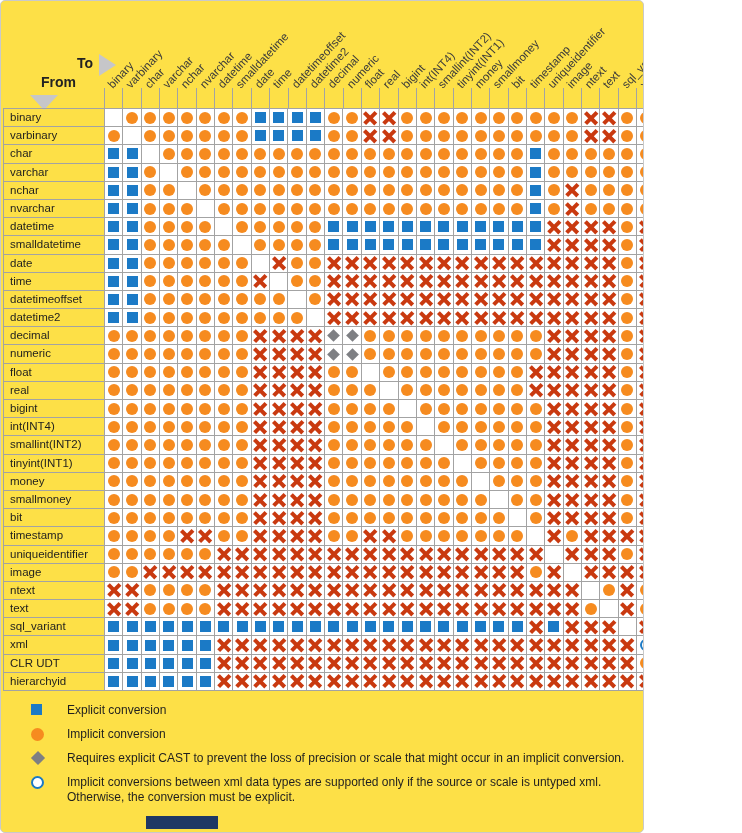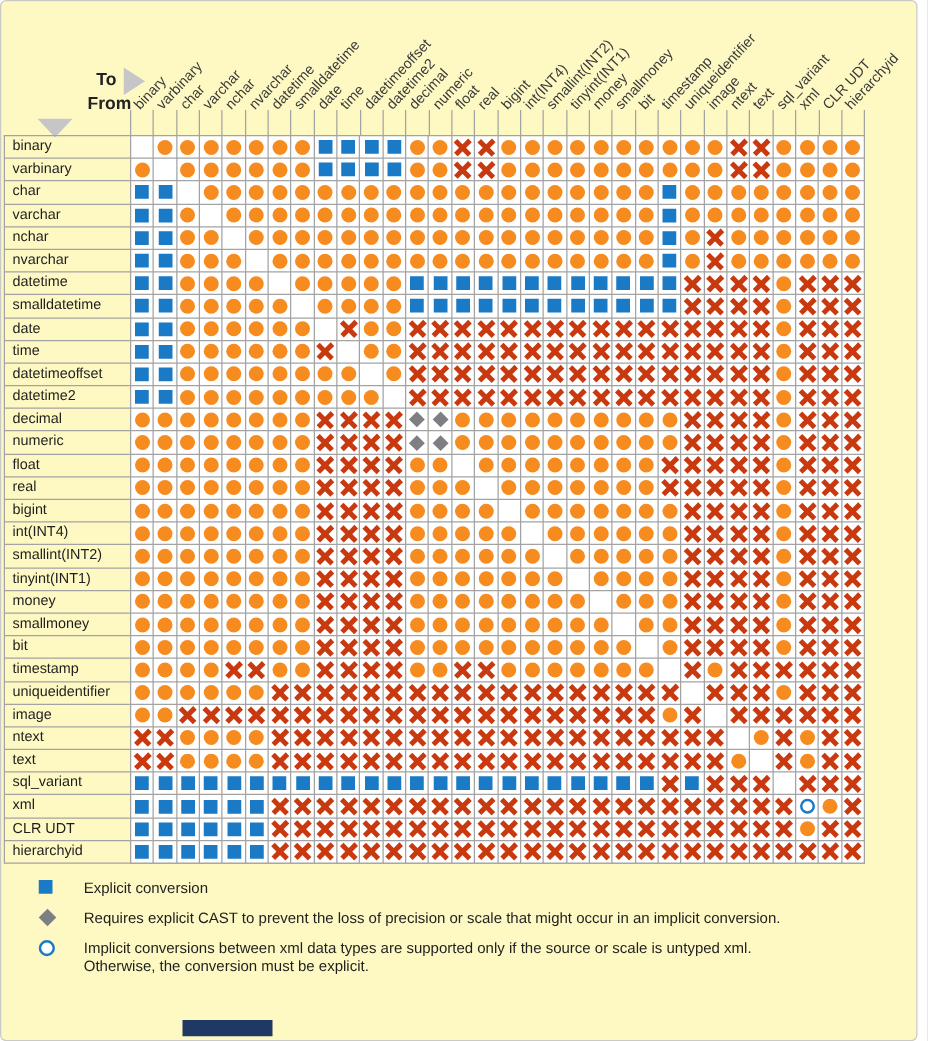--- a/index.html
+++ b/index.html
@@ -5,27 +5,27 @@
   :root{
     --blue:#1b7ac6;
     --orange:#f68b1f;
     --red:#c9390f;
     --gray:#7e7f83;
     --line:#a3a3a3;
     --ink:#1e1e1e;
   }
   html,body{margin:0;padding:0;background:#fff;}
   .screen{
-    position:relative;width:734px;height:833px;background:#fef9c3;
+    position:relative;width:644px;height:833px;background:#fde047;
     border:1px solid #c9c9c9;border-radius:5px;box-sizing:border-box;overflow:hidden;
     font-family:"Liberation Sans",sans-serif;color:var(--ink);
   }
   .corner-label{position:absolute;font-weight:bold;font-size:14px;color:#222;}
   .to-label{left:76px;top:54px;}
-  .from-label{left:33px;top:73px;padding-left:36px;}
+  .from-label{left:4px;top:73px;padding-left:36px;}
   .arrow-right{
     position:absolute;left:98px;top:53px;width:0;height:0;
     border-left:17px solid #c6c6c9;border-top:11px solid transparent;border-bottom:11px solid transparent;
   }
   .arrow-down{
     position:absolute;left:29px;top:94px;width:0;height:0;
     border-top:15px solid #c6c6c9;border-left:14px solid transparent;border-right:14px solid transparent;
   }
   .col-headers{position:absolute;left:0;top:0;width:742px;height:107px;}
   .col-tick{position:absolute;top:87px;width:1px;height:20px;background:var(--line);}
@@ -3201,20 +3201,26 @@
 
   <div class="legend">
     <div class="legend-item">
       <span class="legend-icon">
           <span class="sym sym-E"></span>
         </span>
       <span class="legend-text">Explicit conversion</span>
     </div>
     <div class="legend-item">
       <span class="legend-icon">
+          <span class="sym sym-I"></span>
+        </span>
+      <span class="legend-text">Implicit conversion</span>
+    </div>
+    <div class="legend-item">
+      <span class="legend-icon">
           <span class="sym sym-D"></span>
         </span>
       <span class="legend-text">Requires explicit CAST to prevent the loss of precision or scale that might occur in an implicit conversion.</span>
     </div>
     <div class="legend-item">
       <span class="legend-icon">
           <span class="sym sym-O"></span>
         </span>
       <span class="legend-text">Implicit conversions between xml data types are supported only if the source or scale is untyped xml.
 Otherwise, the conversion must be explicit.</span>

